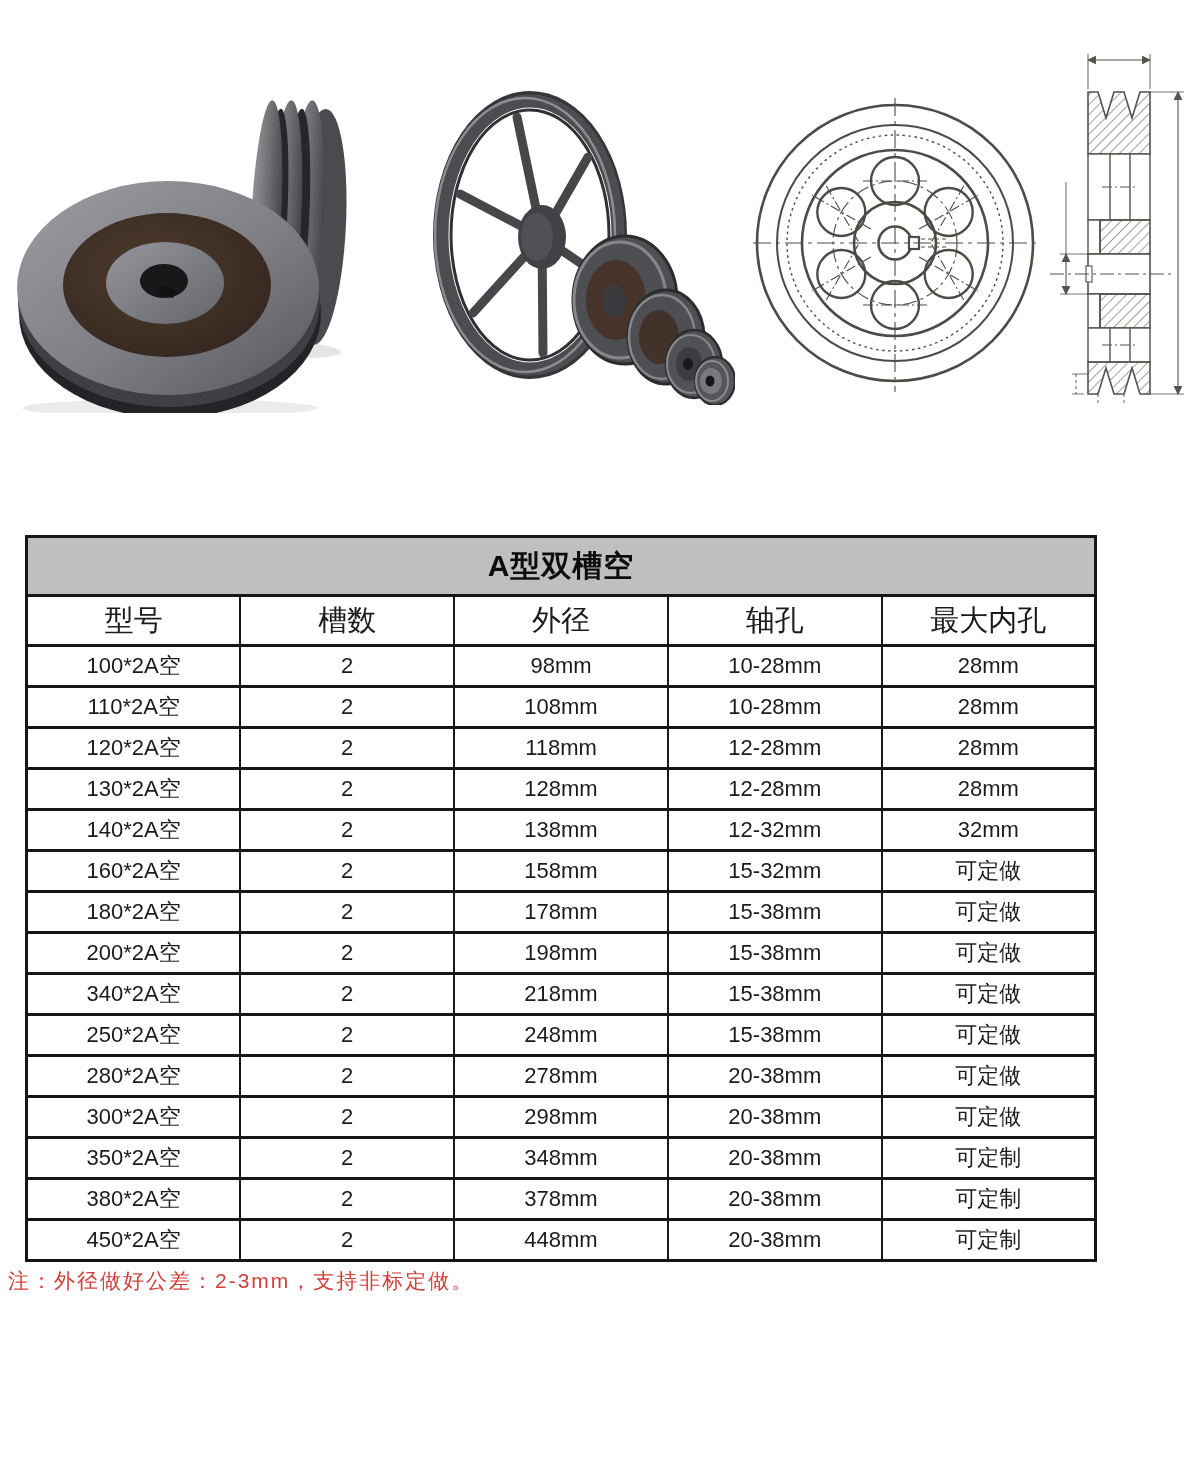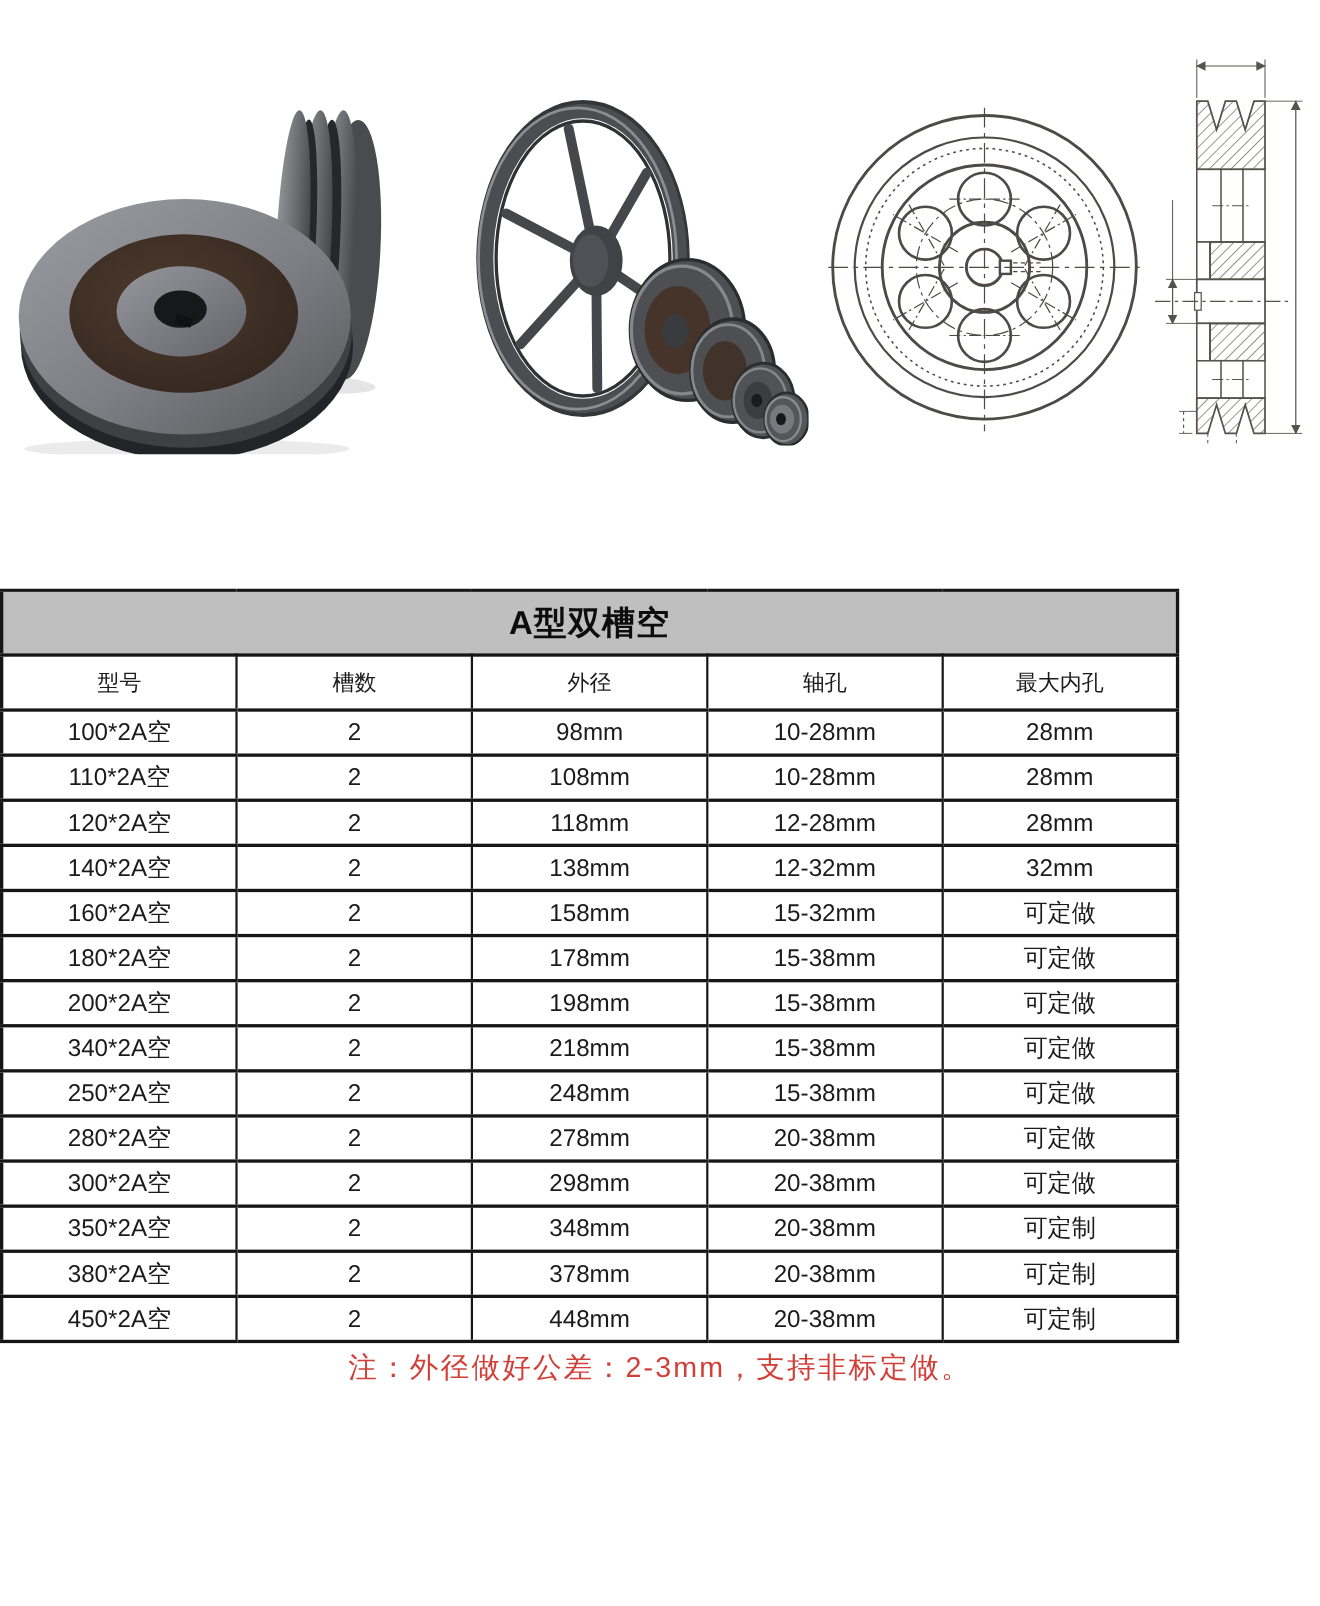--- a/index.html
+++ b/index.html
@@ -7,39 +7,39 @@
     width:1200px;height:1460px;background:#ffffff;
     font-family:"Liberation Sans","DejaVu Sans",sans-serif;
     position:relative;overflow:hidden;color:#161616;
   }
   .hero{position:relative;width:1200px;height:535px;background:#fff;}
   .fig{position:absolute;}
   .fig svg{display:block;width:100%;height:100%;}
 
   .spec{
     border-collapse:collapse;table-layout:fixed;
-    width:1072px;margin:0 0;
+    width:1072px;margin:0 25px;
     border:3px solid #161616;
   }
   .spec col{width:20%;}
   .spec td,.spec th{
     border:2px solid #161616;
     border-top-width:3px;border-bottom-width:3px;
     text-align:center;vertical-align:middle;padding:0;
     font-weight:400;color:#1b1b1b;
   }
   .title-row td{
     background:#bfbfbf;height:56px;
     font-size:30px;font-weight:700;color:#0d0d0d;letter-spacing:1px;
   }
-  .head-row th{height:47px;font-size:20px;}
+  .head-row th{height:47px;font-size:29px;}
   .spec tbody td{height:38px;font-size:22px;}
   .note{
     width:1184px;margin:5px 8px 0 8px;
-    text-align:center;font-size:26px;letter-spacing:2px;
+    text-align:left;font-size:21px;letter-spacing:2px;
     color:#d23f38;
   }
 </style>
 </head>
 <body>
 
 <div class="hero">
 
   <div class="fig" style="left:8px;top:78px;width:345px;height:335px;">
     <svg viewBox="0 0 345 335">
@@ -268,20 +268,27 @@
         <td>28mm</td>
       </tr>
       <tr>
         <td>120*2A空</td>
         <td>2</td>
         <td>118mm</td>
         <td>12-28mm</td>
         <td>28mm</td>
       </tr>
       <tr>
+        <td>130*2A空</td>
+        <td>2</td>
+        <td>128mm</td>
+        <td>12-28mm</td>
+        <td>28mm</td>
+      </tr>
+      <tr>
         <td>140*2A空</td>
         <td>2</td>
         <td>138mm</td>
         <td>12-32mm</td>
         <td>32mm</td>
       </tr>
       <tr>
         <td>160*2A空</td>
         <td>2</td>
         <td>158mm</td>

